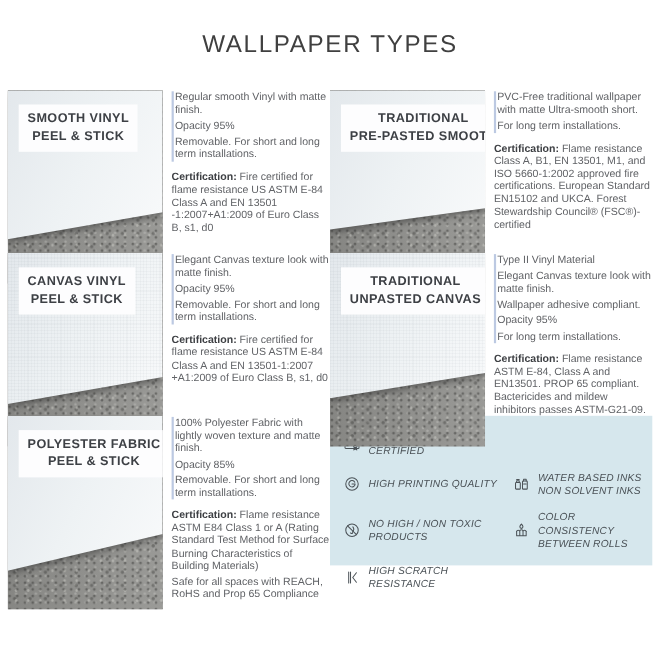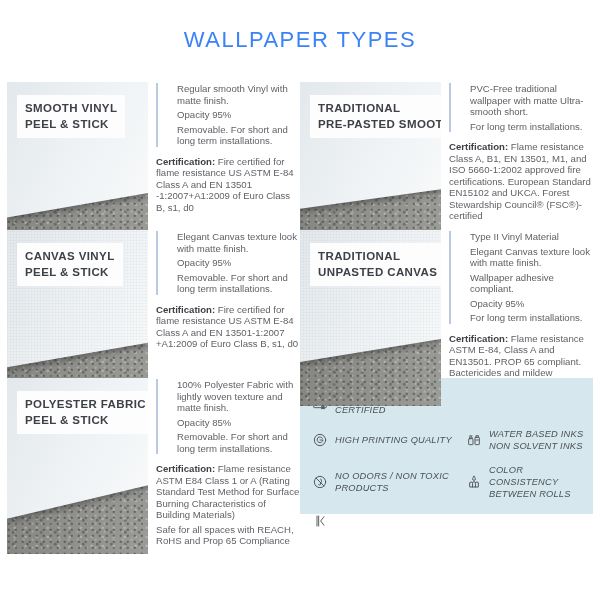--- a/index.html
+++ b/index.html
@@ -1,29 +1,29 @@
 <!DOCTYPE html>
 <html><head>
 <meta charset="utf-8">
 <style>
   * { margin:0; padding:0; box-sizing:border-box; }
   html,body { width:600px; height:600px; background:#ffffff; overflow:hidden;
               font-family:"Liberation Sans", sans-serif; }
   .page { width:600px; height:600px; position:relative; }
 
   .page-title { text-align:center; margin-top:27px; font-size:22px; font-weight:500;
-                letter-spacing:1.5px; color:#3b82f6; }
+                letter-spacing:1.5px; color:#404040; }
 
   .grid { display:grid; grid-template-columns:293px 293px; column-gap:0px;
           grid-auto-rows:140px; row-gap:8px; padding:0 7px; margin-top:29px; }
 
   .card { display:flex; gap:8px; }
 
   
-  .swatch { width:141px; height:176px; flex:none; position:relative; overflow:hidden; }
+  .swatch { width:141px; height:176px; flex:none; position:relative; overflow:hidden;text-align:center; }
   .concrete { position:absolute; inset:0; background-color:#8d8d8b;
     background-image:
       radial-gradient(circle at 25% 30%, rgba(50,50,48,.45) 0 .8px, transparent 1.6px),
       radial-gradient(circle at 70% 65%, rgba(225,225,218,.40) 0 .8px, transparent 1.6px),
       radial-gradient(circle at 45% 85%, rgba(40,40,38,.35) 0 1px, transparent 2px),
       radial-gradient(circle at 85% 20%, rgba(210,210,205,.35) 0 .7px, transparent 1.5px),
       linear-gradient(100deg,#82827f,#9b9b98);
     background-size:7px 6px, 11px 9px, 14px 12px, 9px 8px, 100% 100%; }
   .sheet-wrap { position:absolute; inset:0; filter:drop-shadow(0 3px 3px rgba(35,35,35,.45)); }
   .sheet { position:absolute; inset:0;
@@ -32,21 +32,21 @@
   .canvas .sheet { background-image:
       repeating-linear-gradient(0deg, rgba(120,130,140,.05) 0 1px, transparent 1px 3px),
       repeating-linear-gradient(90deg, rgba(120,130,140,.05) 0 1px, transparent 1px 3px),
       linear-gradient(115deg,#e3e8ec 0%,#eef2f4 45%,#fafbfc 100%); }
   .swatch-label { position:absolute; top:13px; left:10px; background:#fdfdfe;
     padding:5px 8px 6px 8px; font-size:11.5px; font-weight:600; letter-spacing:.4px;
     line-height:1.4; color:#3d4045; white-space:nowrap; }
 
   
   .info { flex:1; padding-top:1px; font-size:9.6px; color:#606266; line-height:1.2; }
-  .desc { border-left:2px solid #bcc9e2; padding-left:19px; }
+  .desc { border-left:2px solid #bcc9e2; padding-left:1px; }
   .desc p { margin-bottom:3px; }
   .desc p:last-child { margin-bottom:0; }
   .cert { margin-top:9px; }
   .cert p { margin-bottom:3px; }
   .cert-label { font-weight:700; color:#3e4044; }
 
   
   .features { background:#d6e7ed; margin-left:0; padding:14px 8px 12px 12px;
     display:grid; grid-template-columns:152px 1fr; column-gap:2px; row-gap:12px;
     align-content:start; height:136px; align-self:start;font-style:italic; }
@@ -212,35 +212,36 @@
         </svg>
         <span class="label">WATER BASED INKS NON SOLVENT INKS</span>
       </div>
 
       <div class="feature">
         <svg viewBox="0 0 24 24">
           <circle cx="12" cy="12" r="8.5"></circle>
           <path d="M6 6l12 12"></path>
           <path d="M13.2 7.5c1.7 2.3 1.5 5-.7 7.1M9.8 15.8c.9.9 2.2.9 3 .1"></path>
         </svg>
-        <span class="label">NO ODORS / NON TOXIC PRODUCTS</span>
+        <span class="label">NO HIGH / NON TOXIC PRODUCTS</span>
       </div>
 
       <div class="feature">
         <svg viewBox="0 0 24 24">
           <path d="M12 3.5c1.2 1.7 2.1 2.8 2.1 3.9a2.1 2.1 0 1 1-4.2 0c0-1.1.9-2.2 2.1-3.9z"></path>
           <path d="M5.5 13.7a2.2 2.2 0 0 1 4.3 0a2.2 2.2 0 0 1 4.4 0a2.2 2.2 0 0 1 4.3 0"></path>
           <path d="M5.5 13.7v5.8h13v-5.8M9.8 14.5v5M14.2 14.5v5"></path>
         </svg>
         <span class="label">COLOR CONSISTENCY BETWEEN ROLLS</span>
       </div>
 
       <div class="feature">
         <svg viewBox="0 0 24 24">
           <path d="M7.5 4.5v15M10 4.5v15"></path>
           <path d="M18 5.5l-5 6.5 5 6.5"></path>
         </svg>
+        <span class="label">HIGH SCRATCH RESISTANCE</span>
       </div>
 
 
     </div>
   </div>
 </div>
 
 </body></html>

